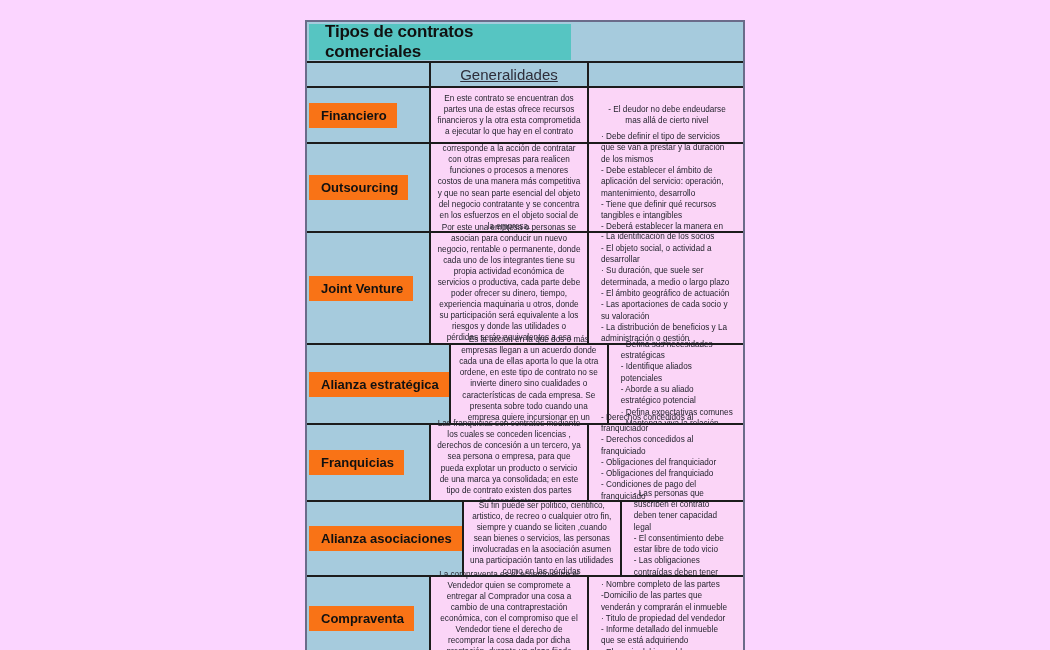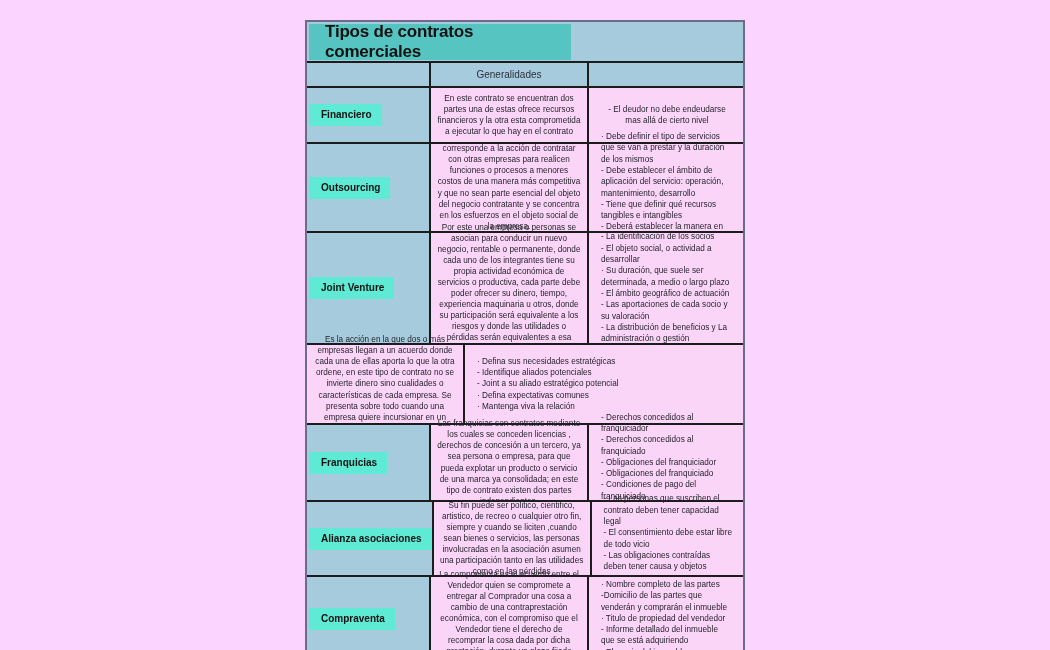--- a/index.html
+++ b/index.html
@@ -56,22 +56,23 @@
   .head-row {
     flex: 0 0 25px;
     display: flex;
     border-bottom: 2px solid #1c1c1c;
     background: #a6cbdd;
   }
   .head-cell {
     display: flex;
     align-items: center;
     justify-content: center;
-    font-size: 10px;
+    font-size: 15px;
     color: #2e2e3a;
+    text-decoration: underline;
   }
   .hc-type  { flex: 0 0 124px; border-right: 2px solid #1c1c1c; }
   .hc-gen   { flex: 0 0 158px; border-right: 2px solid #1c1c1c; }
   .hc-req   { flex: 1 1 auto; }
 
   
   .rows { flex: 1 1 auto; display: flex; flex-direction: column; }
   .row {
     display: flex;
     border-bottom: 2px solid #1c1c1c;
@@ -81,23 +82,23 @@
 
   .c-type {
     flex: 0 0 124px;
     background: #a6cbdd;
     border-right: 2px solid #1c1c1c;
     display: flex;
     align-items: center;
     padding-left: 2px;
   }
   .chip {
-    background: #5eead4;
+    background: #f97316;
     color: #111111;
-    font-size: 10px;
+    font-size: 13px;
     font-weight: bold;
     padding: 6px 10px 6px 12px;
     white-space: nowrap;
     line-height: 1;
   }
 
   .c-gen {
     flex: 0 0 158px;
     background: #fbd5f7;
     border-right: 2px solid #1c1c1c;
@@ -201,28 +202,31 @@
             <li> -  La identificación de los socios</li>
             <li> - El objeto social, o actividad a desarrollar</li>
             <li>· Su duración, que suele ser determinada, a medio o largo plazo</li>
             <li> - El ámbito geográfico de actuación</li>
             <li> - Las aportaciones de cada socio y su valoración</li>
             <li> - La distribución de beneficios y La administración o gestión</li>
           </ul>
         </div>
       </div>
       <div class="row r3">
+        <div class="c-type">
+          <div class="chip">Alianza estratégica</div>
+        </div>
         <div class="c-gen">
           <p>Es la acción en la que dos o más empresas llegan a un acuerdo donde cada una de ellas aporta lo que la otra ordene, en este tipo de contrato no se invierte dinero sino cualidades o características de cada empresa. Se presenta sobre todo cuando una empresa quiere incursionar en un nuevo pais.</p>
         </div>
         <div class="c-req">
           <ul>
             <li>· Defina sus necesidades estratégicas</li>
             <li> - Identifique aliados potenciales</li>
-            <li> - Joint a su aliado estratégico potencial</li>
+            <li> - Aborde a su aliado estratégico potencial</li>
             <li>· Defina expectativas comunes</li>
             <li>· Mantenga viva la relación</li>
           </ul>
         </div>
       </div>
       <div class="row r4">
         <div class="c-type">
           <div class="chip">Franquicias</div>
         </div>
         <div class="c-gen">

